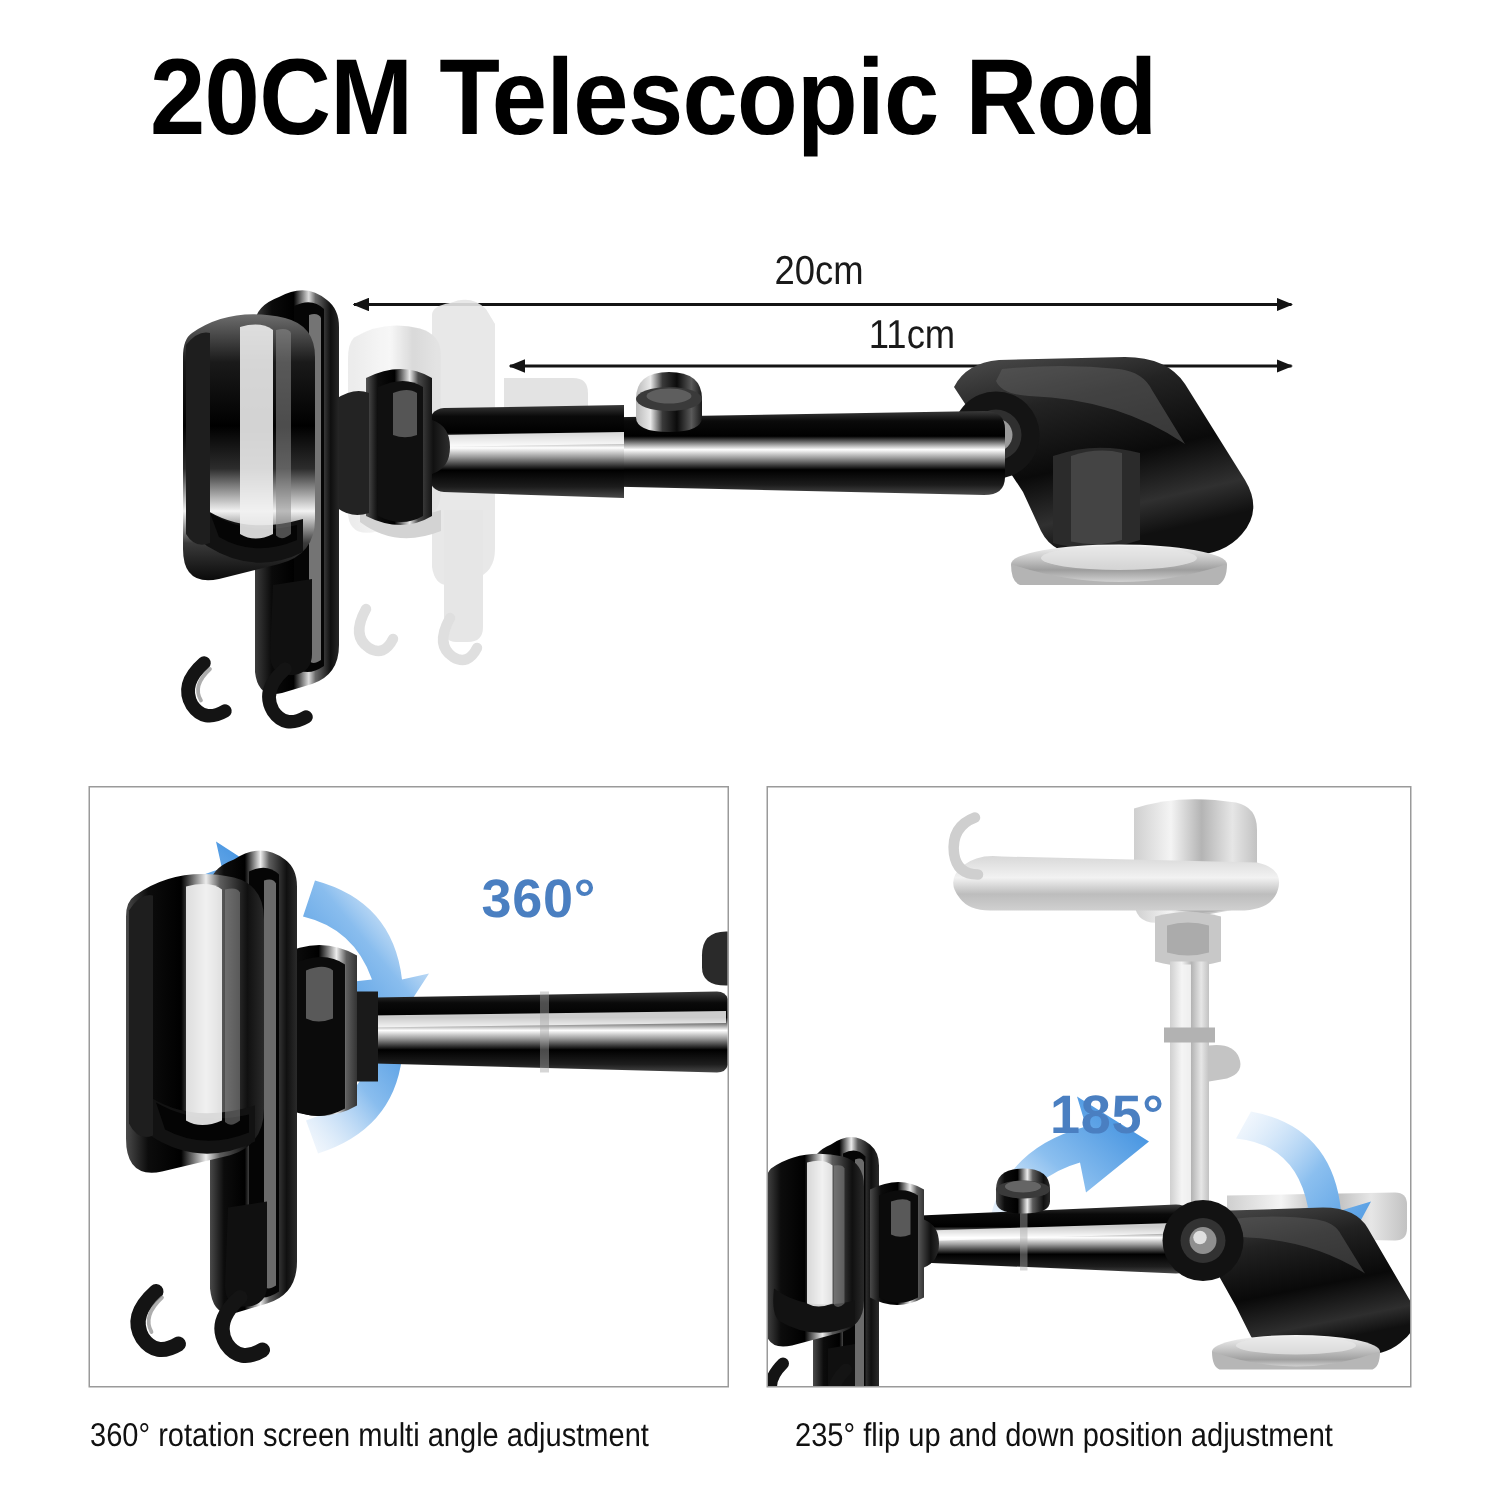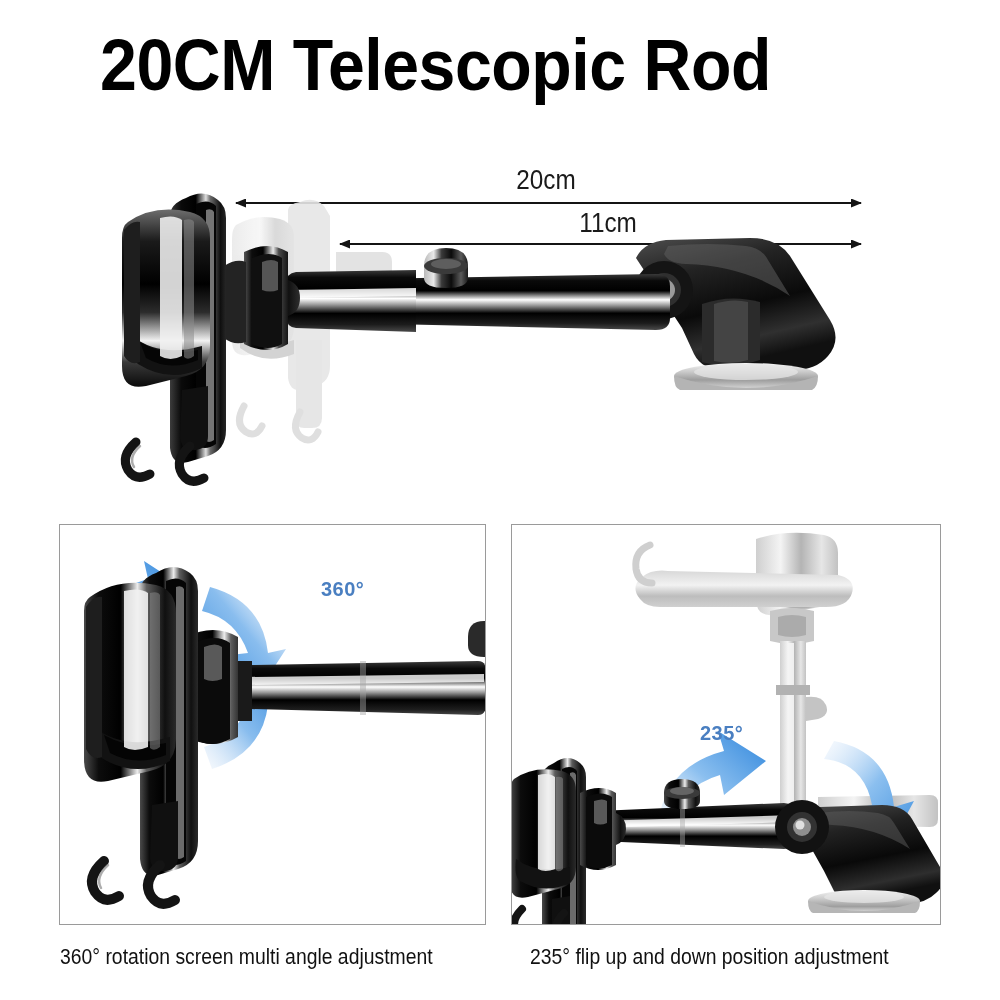--- a/index.html
+++ b/index.html
@@ -62,21 +62,21 @@
     box-sizing: border-box;
     overflow: hidden;
   }
   .panel-left  { left: 59px;  top: 524px; width: 427px; height: 401px; }
   .panel-right { left: 511px; top: 524px; width: 430px; height: 401px; }
   .panel-svg { display: block; position: absolute; left: 0; top: 0; }
 
   
   .angle-badge {
     position: absolute;
-    font-size: 20px;
+    font-size: 36px;
     font-weight: bold;
     color: #4a7fc1;
     font-family: "Liberation Sans", sans-serif;
     white-space: nowrap;
     letter-spacing: 0.5px;
   }
   .angle-360 { left: 321px; top: 578px; }
   .angle-235 { left: 700px; top: 722px; }
 
   
@@ -492,16 +492,16 @@
     </g>
 
     <g>
       <path d="M68 268 q20 -10 36 0 l0 20 q10 4 10 16 q0 12 -10 16 l0 20 q-18 10 -36 0 z" fill="url(#qGloss)"></path>
       <path d="M74 272 q16 -7 26 0 l0 68 q-13 7 -26 0 z" fill="#0b0b0b"></path>
       <path d="M82 276 q9 -3 13 0 l0 22 q-7 3 -13 0 z" fill="#9a9a9a" opacity="0.55"></path>
     </g>
   </svg>
 </div>
 
-<div class="angle-badge angle-235">235°</div>
+<div class="angle-badge angle-235">185°</div>
 
 <div class="caption caption-left">360°  rotation screen multi angle adjustment</div>
 <div class="caption caption-right">235° flip up and down position adjustment</div>
 
 </body></html>

